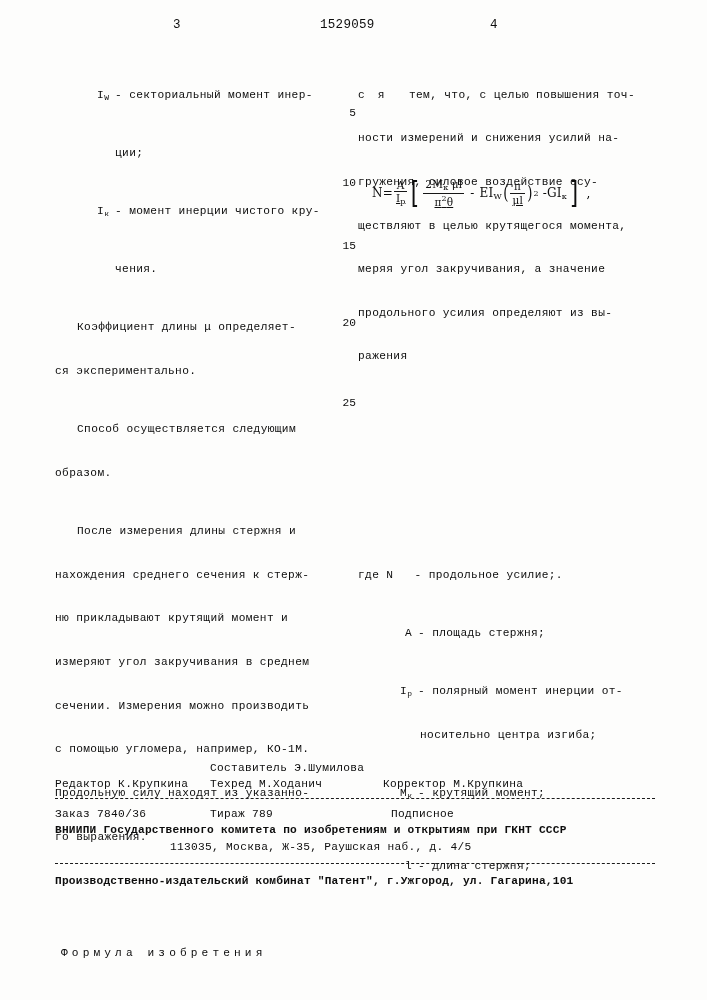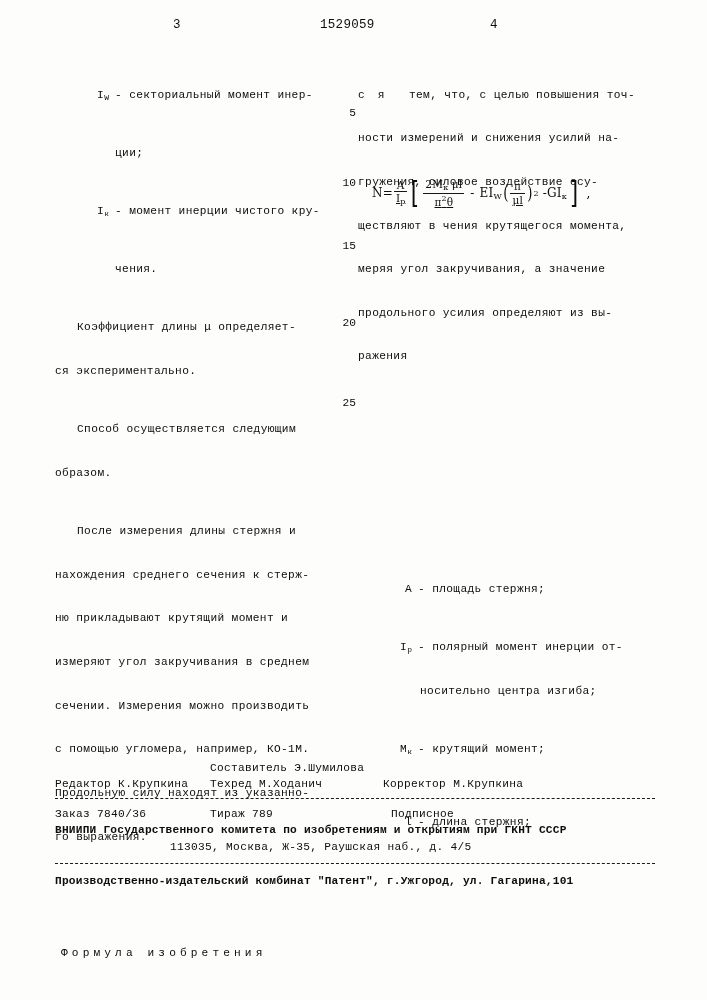--- a/index.html
+++ b/index.html
@@ -237,30 +237,31 @@
     
     
     
   </div>
 
   <div class="col col-right">
 
     <span class="ln"><span class="sp-run">с я</span>   <span>тем, что, с целью повышения точ-</span></span>
     <span class="ln">ности измерений и снижения усилий на-</span>
     <span class="ln">гружения, силовое воздействие осу-</span>
-    <span class="ln">ществляют в чения крутящегося момента,</span>
+    <span class="ln">ществляют в целью крутящегося момента,</span>
     <span class="ln">меряя угол закручивания, а значение</span>
     <span class="ln">продольного усилия определяют из вы-</span>
     <span class="ln">ражения</span>
 
     <span class="ln blank">.</span>
     <span class="ln blank">.</span>
     <span class="ln blank">.</span>
 
     
+    <span class="ln"><span>где</span> <span>N</span>   <span>-</span> <span>продольное усилие;.</span></span>
 
     <span class="ln"><span class="term-wide">A</span><span>-</span> <span>площадь стержня;</span></span>
 
     <span class="ln"><span class="term-wide">I<sub>p</sub></span><span>-</span> <span>полярный момент инерции от-</span></span>
     <span class="ln"><span style="padding-left:62px">носительно центра изгиба;</span></span>
 
     <span class="ln"><span class="term-wide">M<sub>к</sub></span><span>-</span> <span>крутящий момент;</span></span>
 
 
     <span class="ln"><span class="term-wide">l</span><span>-</span> <span>длина стержня;</span></span>

